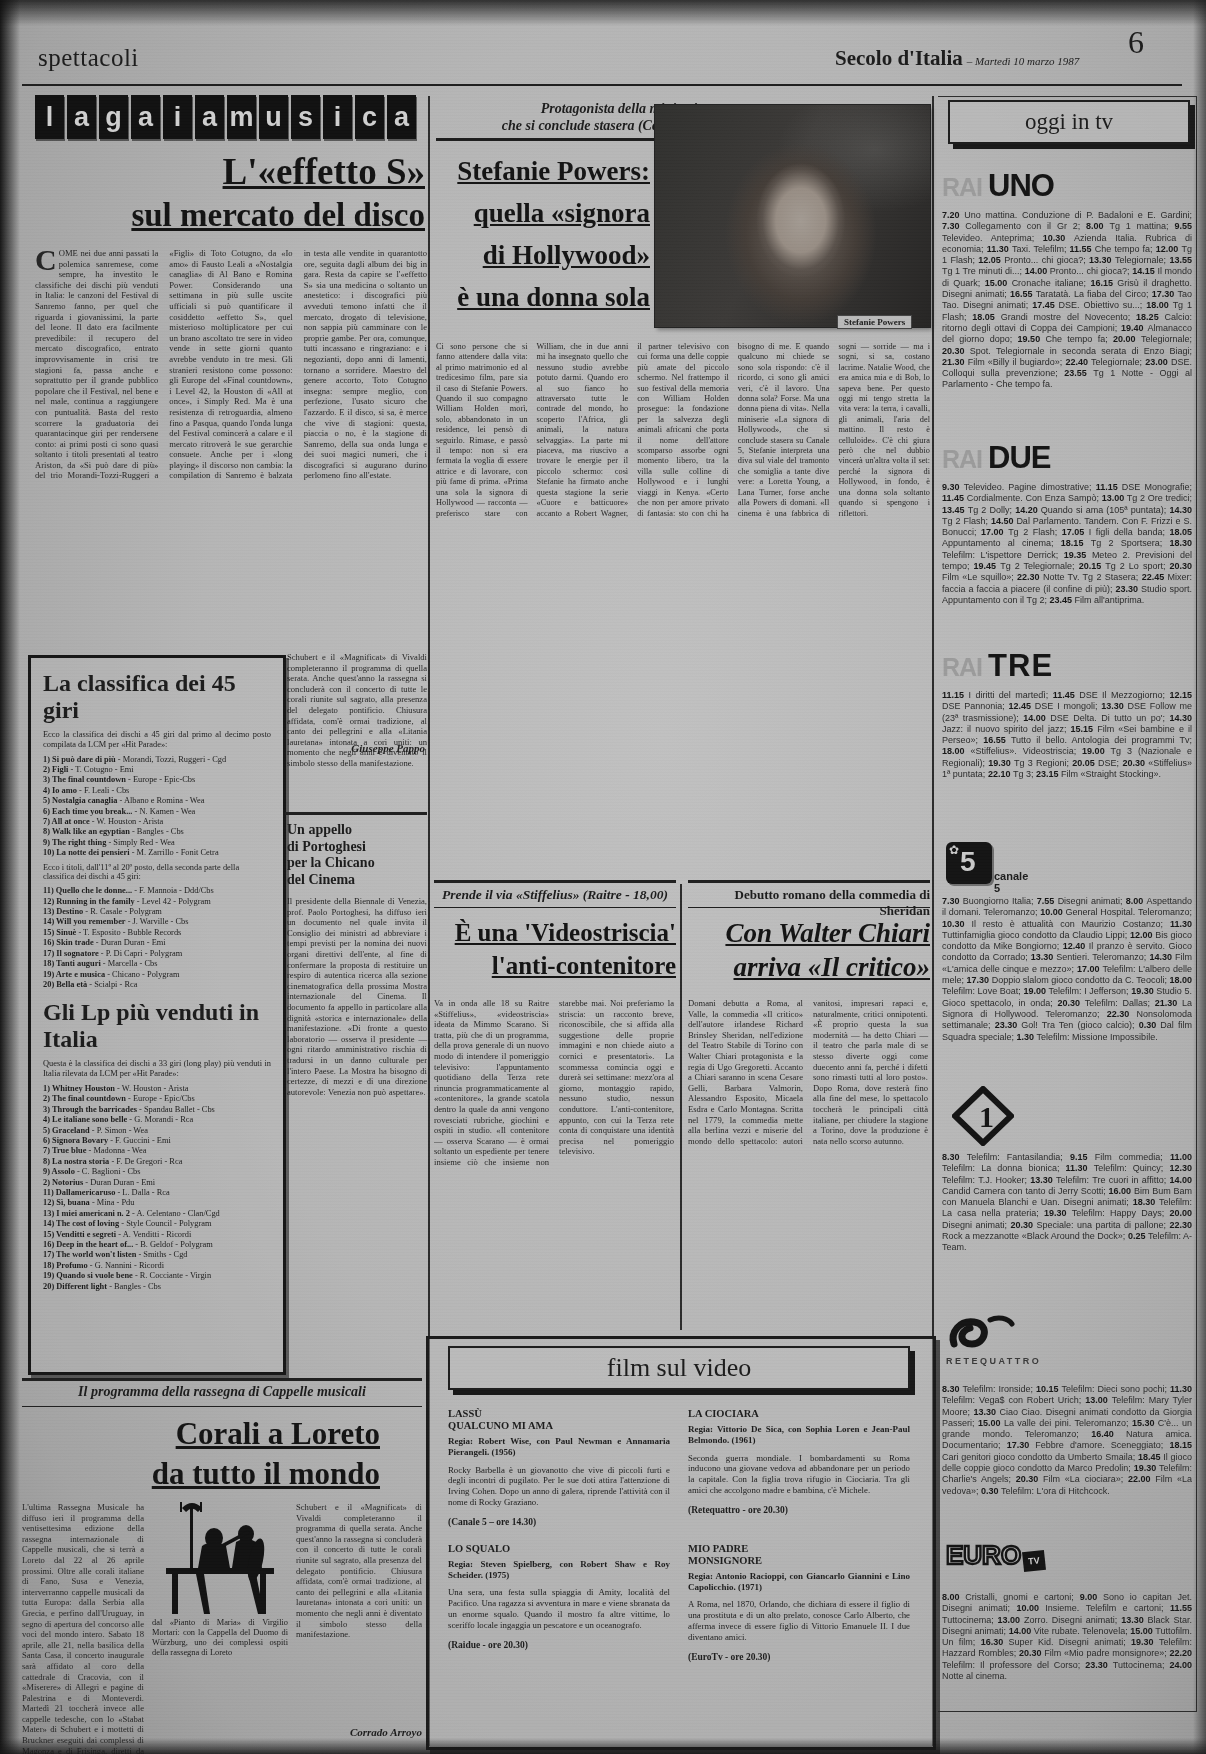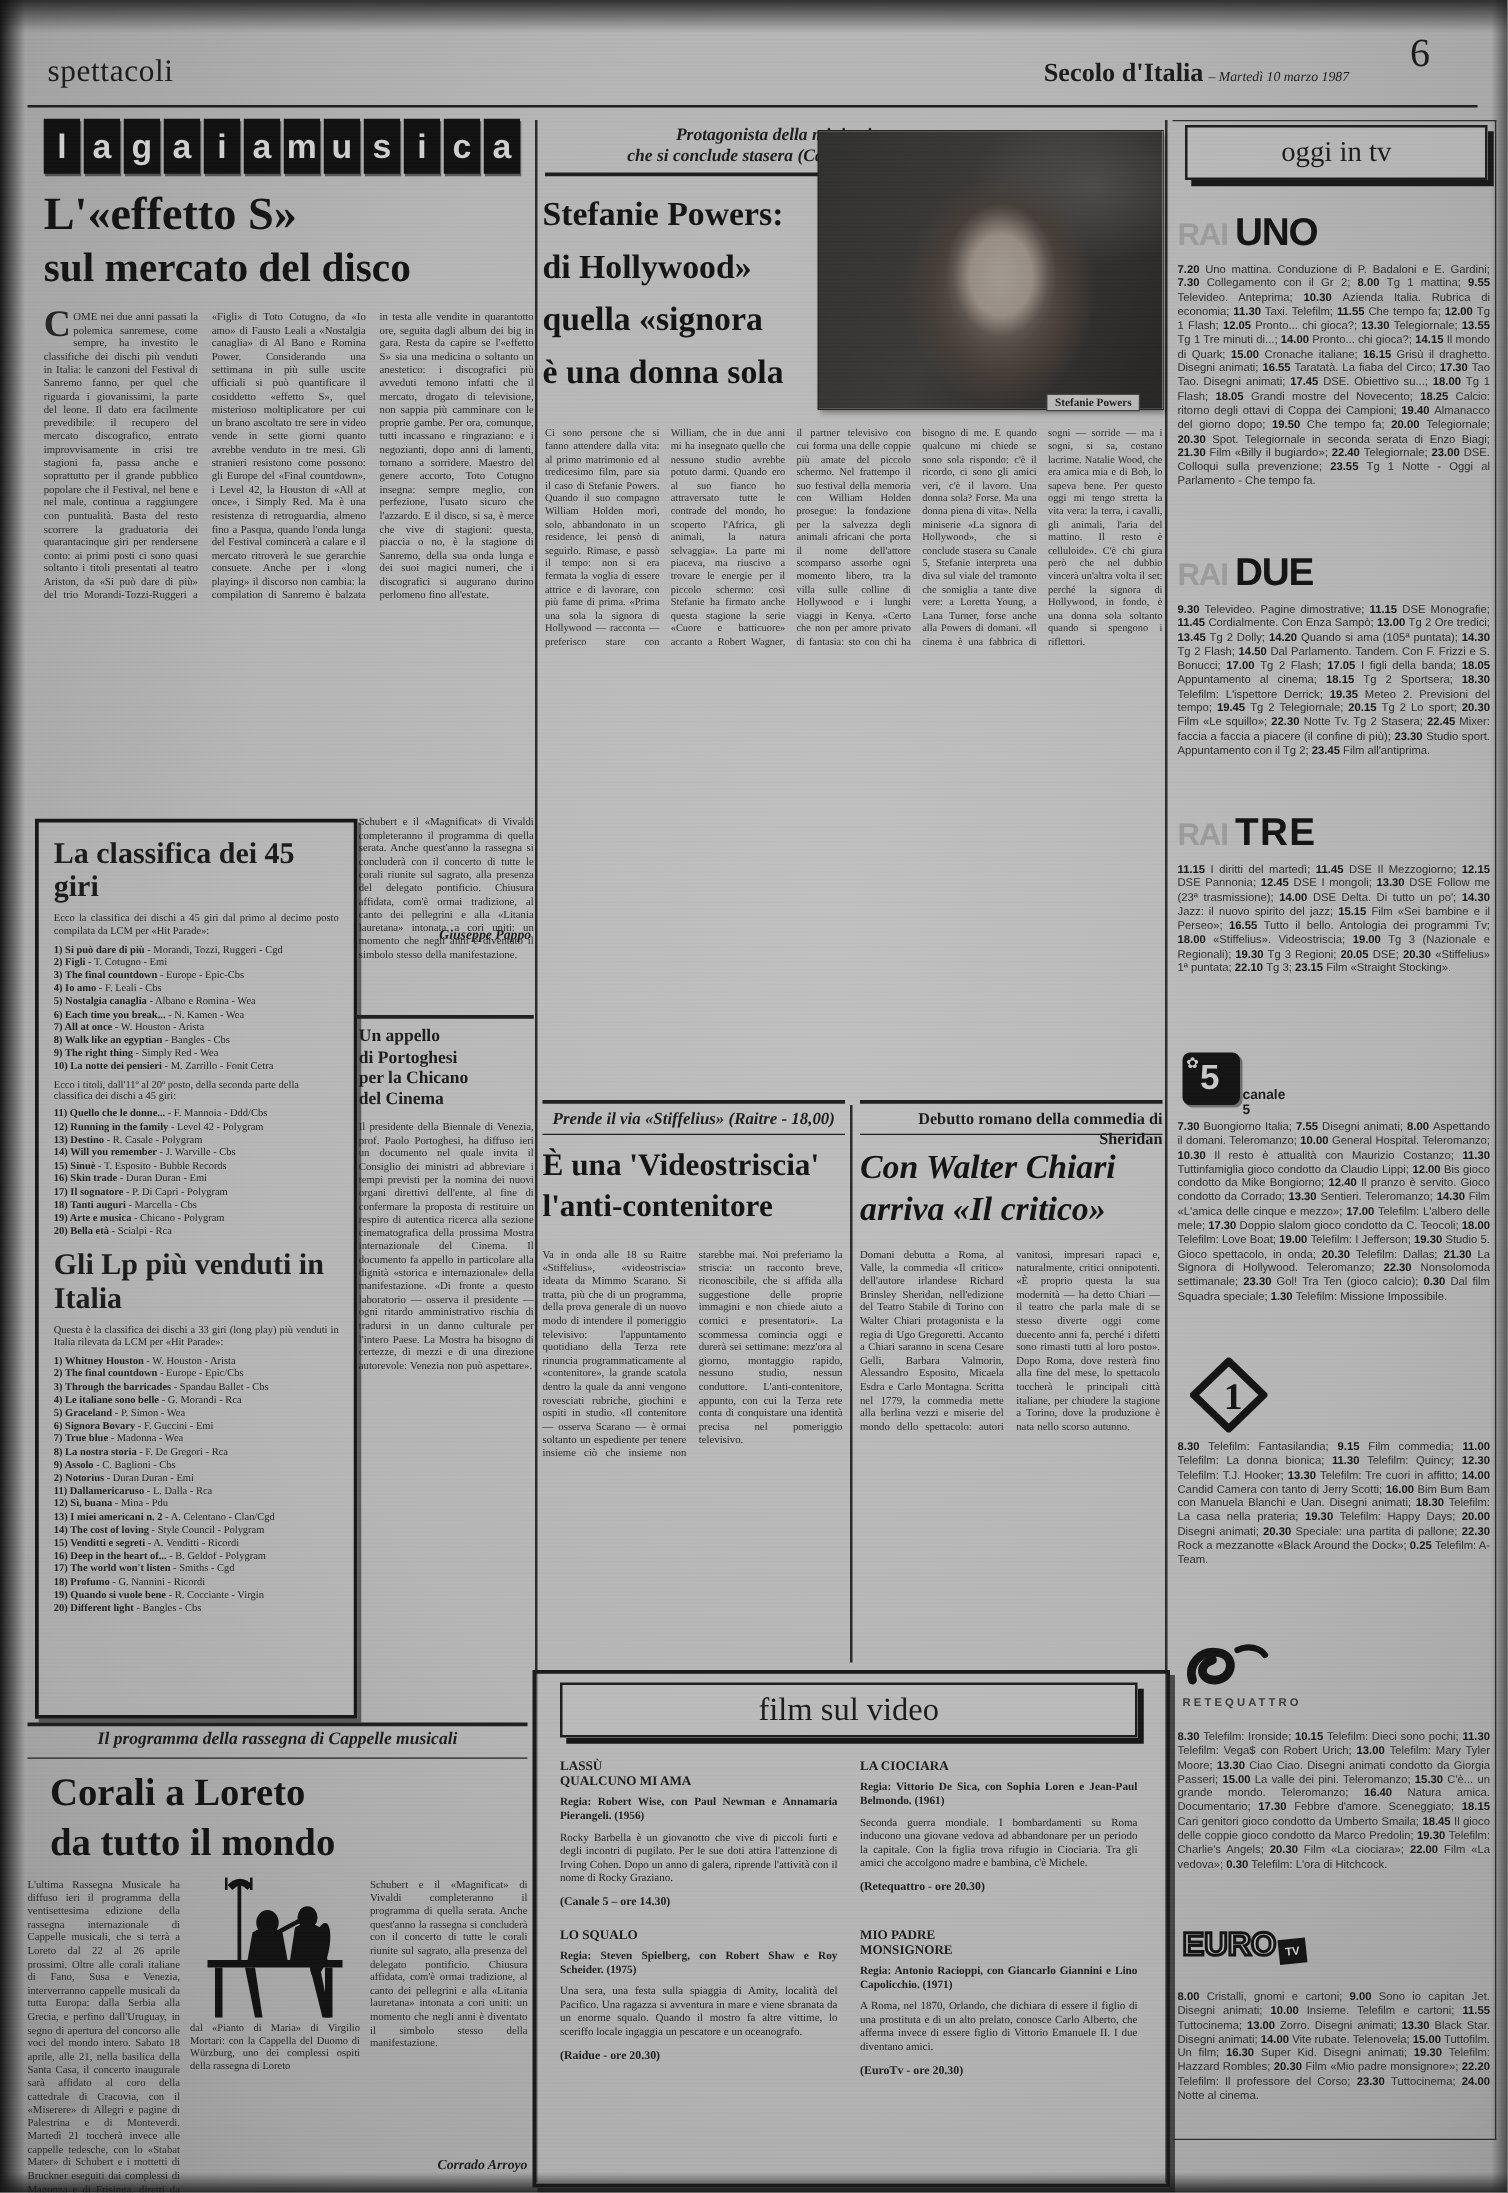--- a/index.html
+++ b/index.html
@@ -19,21 +19,21 @@
   
   .section-label{font-size:25px;letter-spacing:.5px;}
   .masthead{font-size:21px;font-weight:bold;}
   .masthead-date{font-size:11px;font-style:italic;font-weight:normal;}
   .pageno{font-size:32px;}
   
   .tiles{display:flex;gap:3px;}
   .tile{width:29px;height:44px;background:#111;color:#cfcfcf;display:flex;align-items:center;justify-content:center;
     font-family:"Liberation Sans",sans-serif;font-size:27px;font-weight:bold;box-shadow:1px 2px 0 rgba(0,0,0,.5);}
   
-  .hl{font-weight:bold;text-align:left;color:#141414;}
+  .hl{font-weight:bold;text-align:right;color:#141414;text-decoration:underline;}
   .hl-line{display:block;}
   .kick{font-style:italic;font-weight:bold;text-align:center;}
   
   .bt{font-size:8.6px;line-height:10.6px;text-align:justify;color:#252525;word-spacing:.4px;}
   .cols3{column-count:3;column-gap:11px;}
   .cols5{column-count:5;column-gap:9px;}
   .cols2{column-count:2;column-gap:10px;}
   .dropcap::first-letter{font-size:30px;font-weight:bold;float:left;line-height:23px;padding:0 2px 0 0;}
   .byline{font-weight:bold;font-style:italic;font-size:11px;text-align:right;}
   
@@ -212,22 +212,22 @@
   <div class="abs bt" style="left:287px;top:896px;width:140px;height:460px;">Il presidente della Biennale di Venezia, prof. Paolo Portoghesi, ha diffuso ieri un documento nel quale invita il Consiglio dei ministri ad abbreviare i tempi previsti per la nomina dei nuovi organi direttivi dell'ente, al fine di confermare la proposta di restituire un respiro di autentica ricerca alla sezione cinematografica della prossima Mostra internazionale del Cinema. Il documento fa appello in particolare alla dignità «storica e internazionale» della manifestazione. «Di fronte a questo laboratorio — osserva il presidente — ogni ritardo amministrativo rischia di tradursi in un danno culturale per l'intero Paese. La Mostra ha bisogno di certezze, di mezzi e di una direzione autorevole: Venezia non può aspettare».</div>
 
   <div class="abs" style="left:436px;top:100px;width:372px;">
     <div class="kick" style="font-size:14px;line-height:17px;">Protagonista della miniserie</div>
     <div class="kick" style="font-size:14px;line-height:17px;">che si conclude stasera (Canale 5 - 21,30)</div>
     <div style="height:3px;background:#1d1d1d;margin-top:4px;"></div>
   </div>
   <div class="abs hl" style="left:434px;top:150px;width:216px;">
 
   <span class="hl-line" style="font-size:27px;line-height:42px;">Stefanie Powers:</span>
+      <span class="hl-line" style="font-size:27px;line-height:42px;">quella «signora</span>
       <span class="hl-line" style="font-size:27px;line-height:42px;">di Hollywood»</span>
-      <span class="hl-line" style="font-size:27px;line-height:42px;">quella «signora</span>
       <span class="hl-line" style="font-size:27px;line-height:42px;">è una donna sola</span>
     </div>
   <div class="abs photo" style="left:655px;top:105px;width:275px;height:222px;"></div>
   <div class="photo-caption" style="left:838px;top:316px;">Stefanie Powers</div>
   <div class="abs bt cols5" style="left:436px;top:342px;width:494px;height:446px;font-size:8.3px;line-height:10.4px;">Ci sono persone che si fanno attendere dalla vita: al primo matrimonio ed al tredicesimo film, pare sia il caso di Stefanie Powers. Quando il suo compagno William Holden morì, solo, abbandonato in un residence, lei pensò di seguirlo. Rimase, e passò il tempo: non si era fermata la voglia di essere attrice e di lavorare, con più fame di prima. «Prima una sola la signora di Hollywood — racconta — preferisco stare con William, che in due anni mi ha insegnato quello che nessuno studio avrebbe potuto darmi. Quando ero al suo fianco ho attraversato tutte le contrade del mondo, ho scoperto l'Africa, gli animali, la natura selvaggia». La parte mi piaceva, ma riuscivo a trovare le energie per il piccolo schermo: così Stefanie ha firmato anche questa stagione la serie «Cuore e batticuore» accanto a Robert Wagner, il partner televisivo con cui forma una delle coppie più amate del piccolo schermo. Nel frattempo il suo festival della memoria con William Holden prosegue: la fondazione per la salvezza degli animali africani che porta il nome dell'attore scomparso assorbe ogni momento libero, tra la villa sulle colline di Hollywood e i lunghi viaggi in Kenya. «Certo che non per amore privato di fantasia: sto con chi ha bisogno di me. E quando qualcuno mi chiede se sono sola rispondo: c'è il ricordo, ci sono gli amici veri, c'è il lavoro. Una donna sola? Forse. Ma una donna piena di vita». Nella miniserie «La signora di Hollywood», che si conclude stasera su Canale 5, Stefanie interpreta una diva sul viale del tramonto che somiglia a tante dive vere: a Loretta Young, a Lana Turner, forse anche alla Powers di domani. «Il cinema è una fabbrica di sogni — sorride — ma i sogni, si sa, costano lacrime. Natalie Wood, che era amica mia e di Bob, lo sapeva bene. Per questo oggi mi tengo stretta la vita vera: la terra, i cavalli, gli animali, l'aria del mattino. Il resto è celluloide». C'è chi giura però che nel dubbio vincerà un'altra volta il set: perché la signora di Hollywood, in fondo, è una donna sola soltanto quando si spengono i riflettori.</div>
 
   <div class="hr" style="left:434px;top:880px;width:242px;height:3px;"></div>
   <div class="abs kick" style="left:434px;top:887px;width:242px;font-size:13.5px;">Prende il via «Stiffelius» (Raitre - 18,00)</div>
   <div class="hr" style="left:434px;top:907px;width:242px;height:1px;"></div>
   <div class="abs hl" style="left:434px;top:916px;width:242px;">

